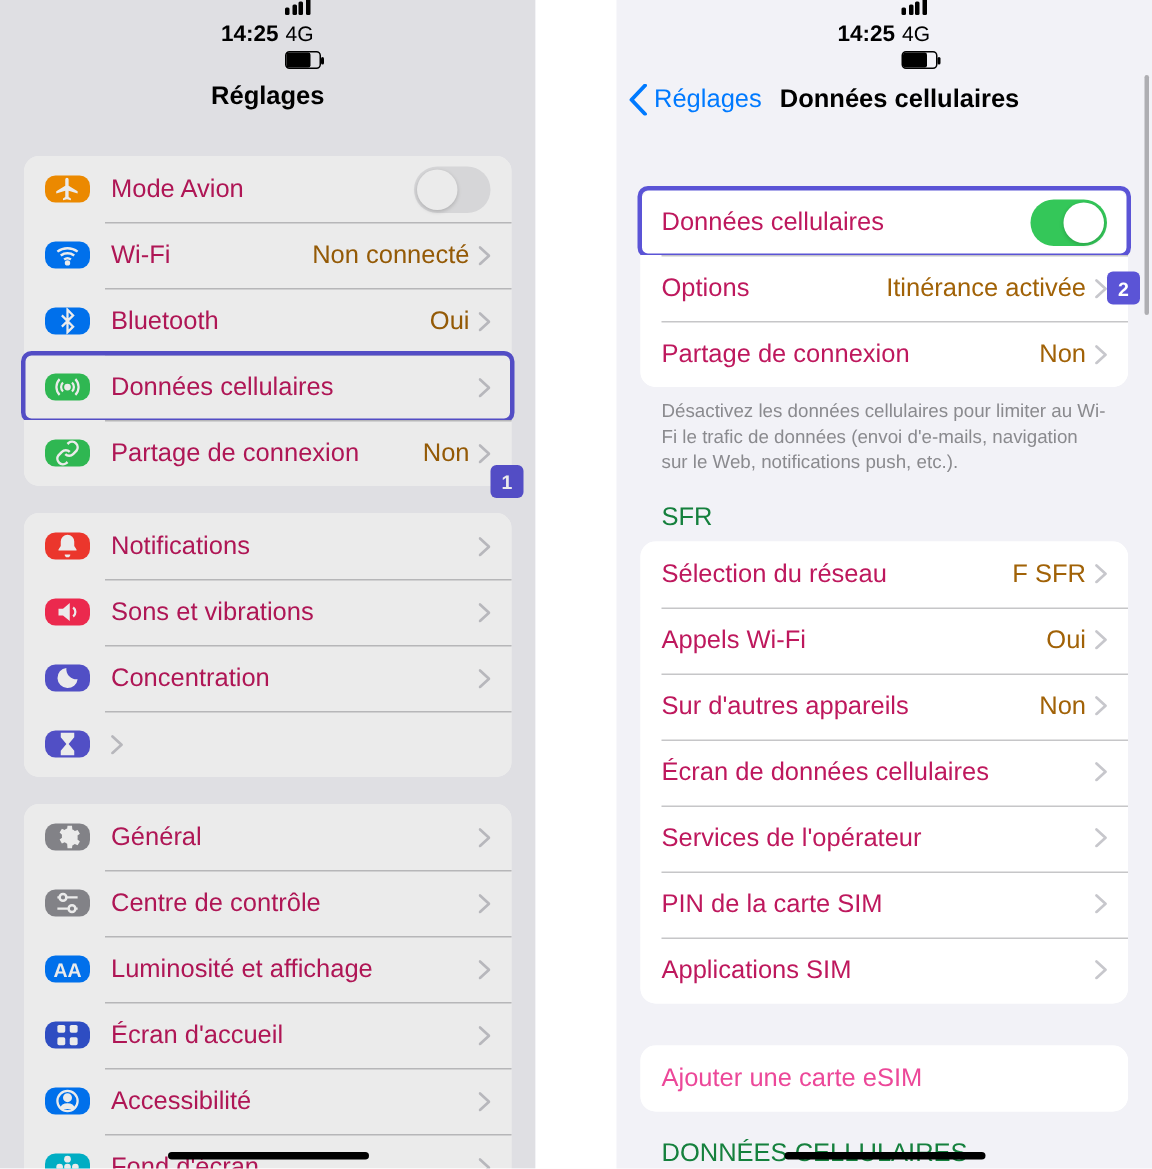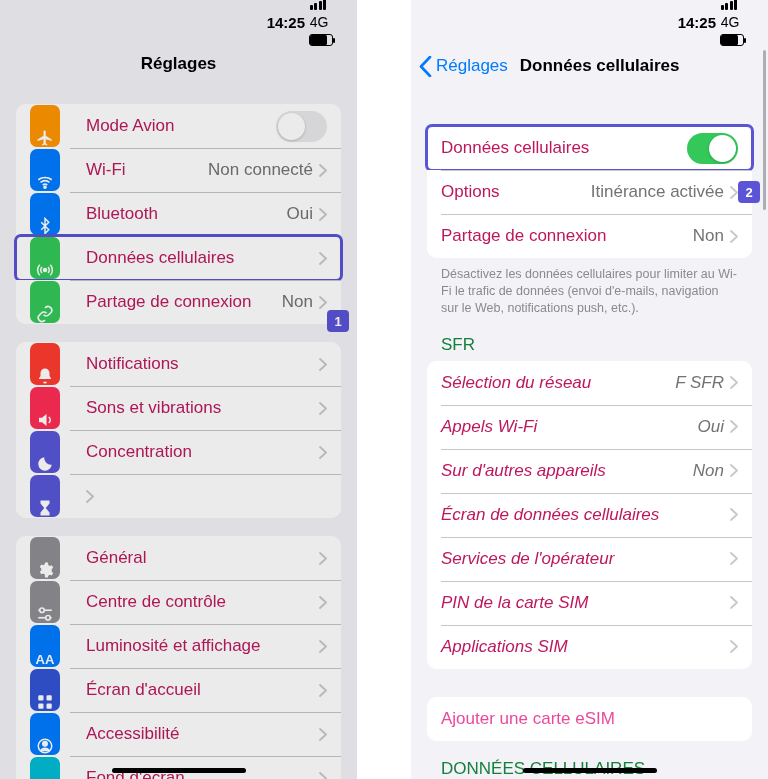--- a/index.html
+++ b/index.html
@@ -23,21 +23,21 @@
     .phone.dim::after {
       content: "";
       position: absolute;
       inset: 0;
       background: rgba(0,0,0,0.08);
       pointer-events: none;
     }
     .status-bar {
       height: 44px;
       display: flex;
-      justify-content: flex-end;
+      justify-content: center;
       align-items: center;
       padding: 0 24px 0 28px;
       font-weight: 600;
       font-size: 15px;
       color: #000;
     }
     .status-right { display: flex; align-items: center; gap: 4px; font-size: 14px; font-weight: 500; flex-direction: column;}
     .signal-bars { display: inline-flex; align-items: flex-end; gap: 1.5px; margin-right: 2px;}
     .signal-bars span { width: 3px; background:#000; border-radius: 1px;}
     .signal-bars span:nth-child(1){height:5px}
@@ -89,29 +89,29 @@
     .row:first-child { border-top-left-radius:10px; border-top-right-radius:10px;}
     .row:last-child { border-bottom-left-radius:10px; border-bottom-right-radius:10px;}
     .list .row + .row::before {
       content:"";
       position:absolute;
       left: 54px; right:0; top:0;
       height: 0.5px; background: rgba(60,60,67,0.29);
     }
     .list.nolead .row + .row::before { left: 14px; }
     .icon-wrap {
-      width: 30px; height: 42px; border-radius: 7px;
-      display:flex; align-items:flex-end; justify-content:center;
-      margin-right: 26px;
+      width: 30px; height: 18px; border-radius: 7px;
+      display:flex; align-items:center; justify-content:center;
+      margin-right: 14px;
       flex-shrink:0;
       color:#fff;
     }
     .label { font-size: 17px; color:#be185d; flex:1; }
     .label.blue { color:#ec4899; }
-    .value { font-size: 17px; color: #737373; margin-right: 6px; }
+    .value { font-size: 17px; color: #a16207; margin-right: 6px; }
     .chevron { color: #c7c7cc; }
     .chevron svg { width:8px; height:13px; display:block;}
     .toggle {
       width: 51px; height: 31px; border-radius: 16px; position:relative;
       background:#e9e9eb;
     }
     .toggle.on { background:#34c759; }
     .toggle i {
       position:absolute; width:27px; height:27px; background:#fff; border-radius:50%;
       top:2px; left:2px; box-shadow:0 1px 3px rgba(0,0,0,0.2);
@@ -434,21 +434,21 @@
           <span class="value">Non</span>
           <span class="chevron">
             <svg viewBox="0 0 8 13">
               <path d="M1 1 L7 6.5 L1 12" stroke="#c7c7cc" stroke-width="1.8" fill="none" stroke-linecap="round" stroke-linejoin="round"></path>
             </svg>
           </span>
         </div>
       </div>
       <div class="footer-note">Désactivez les données cellulaires pour limiter au Wi-Fi le trafic de données (envoi d'e-mails, navigation sur le Web, notifications push, etc.).</div>
       <div class="header-note">SFR</div>
-      <div class="list nolead" style="margin-top: 6px; font-style: italic;">
+      <div class="list nolead" style="margin-top: 6px;">
         <div class="row">
           <span class="label">Sélection du réseau</span>
           <span class="value">F SFR</span>
           <span class="chevron">
             <svg viewBox="0 0 8 13">
               <path d="M1 1 L7 6.5 L1 12" stroke="#c7c7cc" stroke-width="1.8" fill="none" stroke-linecap="round" stroke-linejoin="round"></path>
             </svg>
           </span>
         </div>
         <div class="row">

